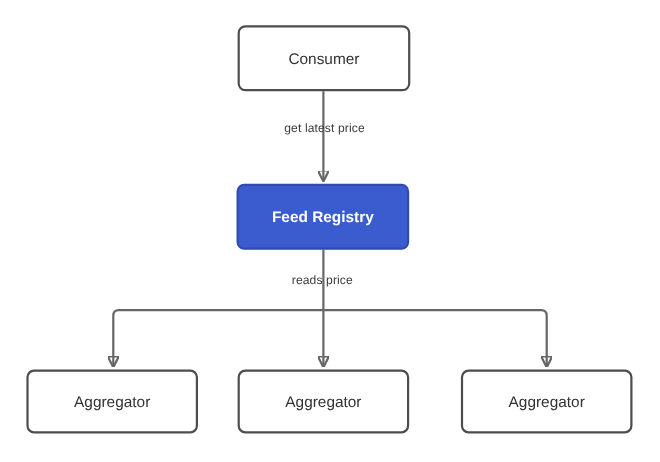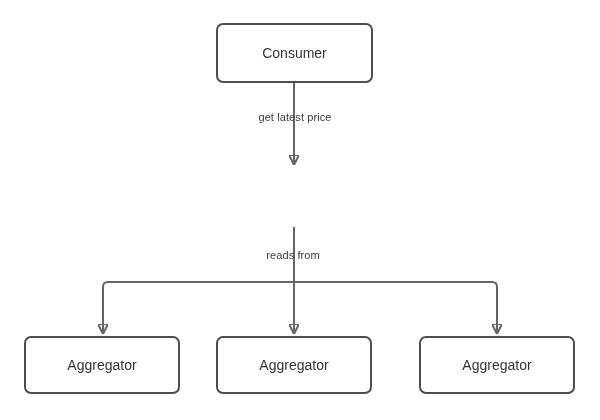--- a/index.html
+++ b/index.html
@@ -83,22 +83,25 @@
 
     <path d="M294,282 L492,282 Q497,282 497,287 L497,333" marker-end="url(#arrowhead)"></path>
   </svg>
 
   <div class="node node--consumer">
     <span>Consumer</span>
   </div>
 
   <div class="edge-label edge-label--top">get latest price</div>
 
+  <div class="node node--feed">
+    <span>Feed Registry</span>
+  </div>
 
-  <div class="edge-label edge-label--mid">reads from</div>
+  <div class="edge-label edge-label--mid">reads price</div>
 
   <div class="node node--agg1">
     <span>Aggregator</span>
   </div>
 
   <div class="node node--agg2">
     <span>Aggregator</span>
   </div>
 
   <div class="node node--agg3">

